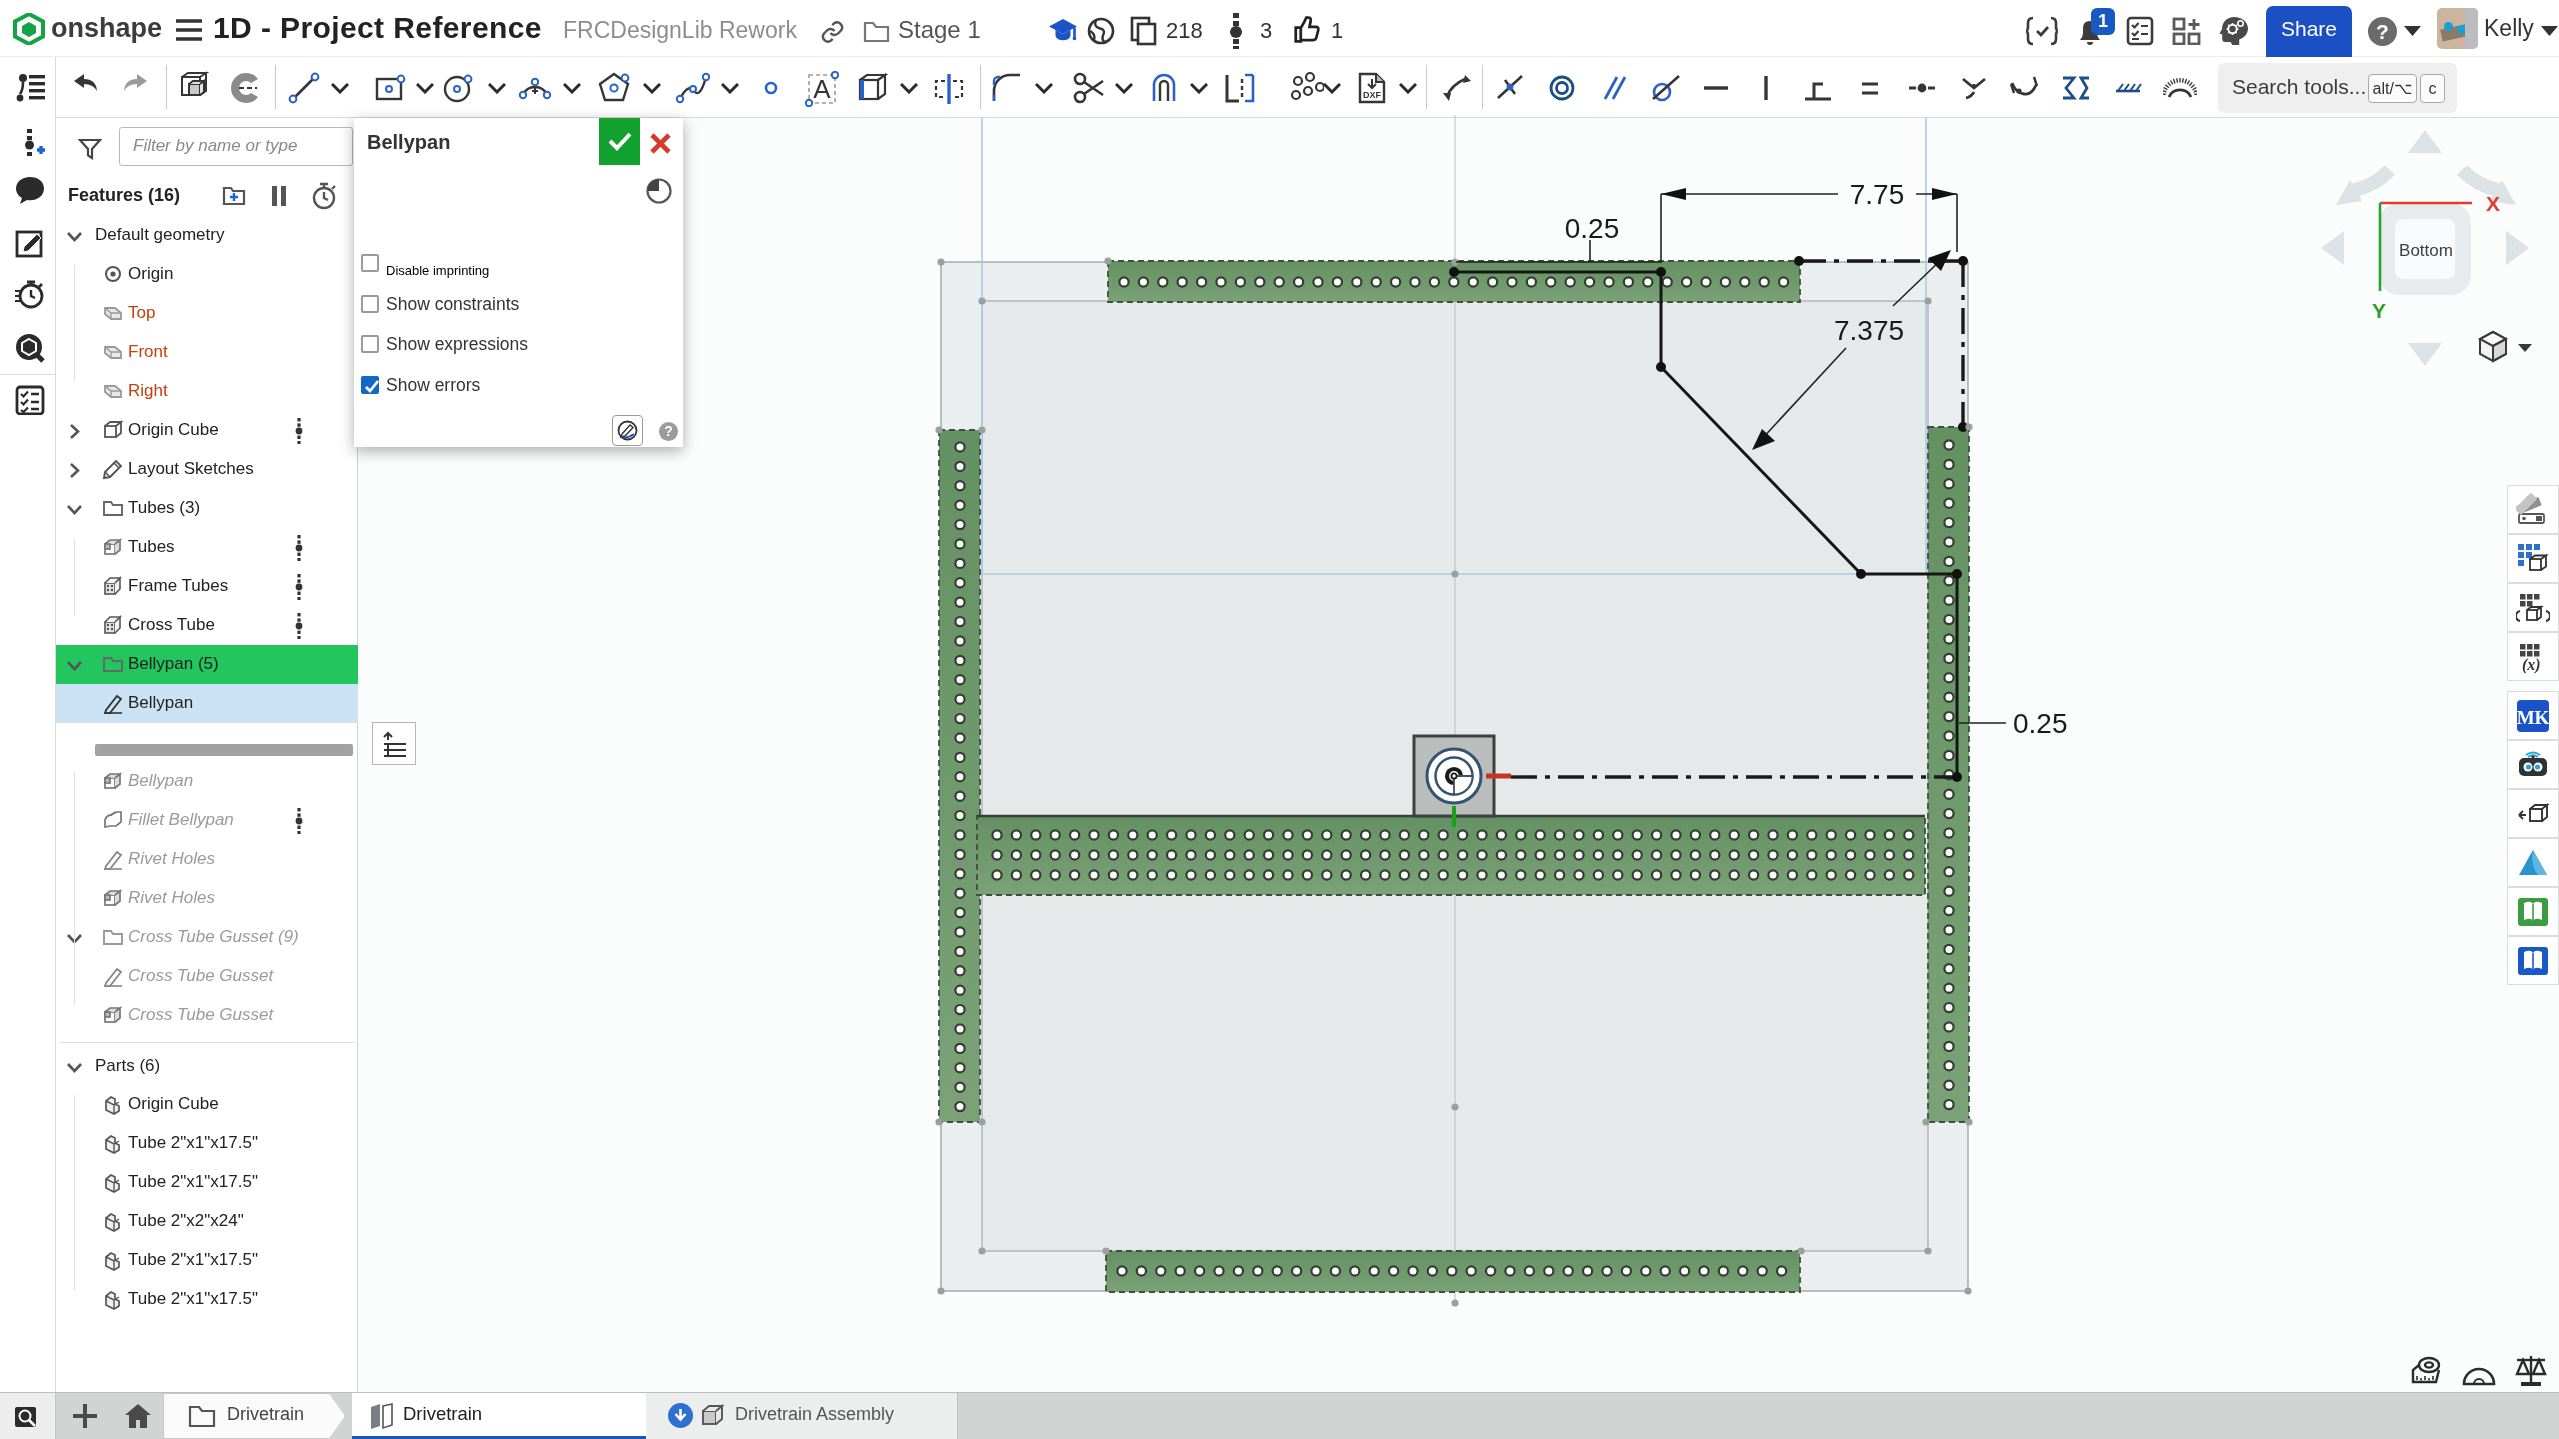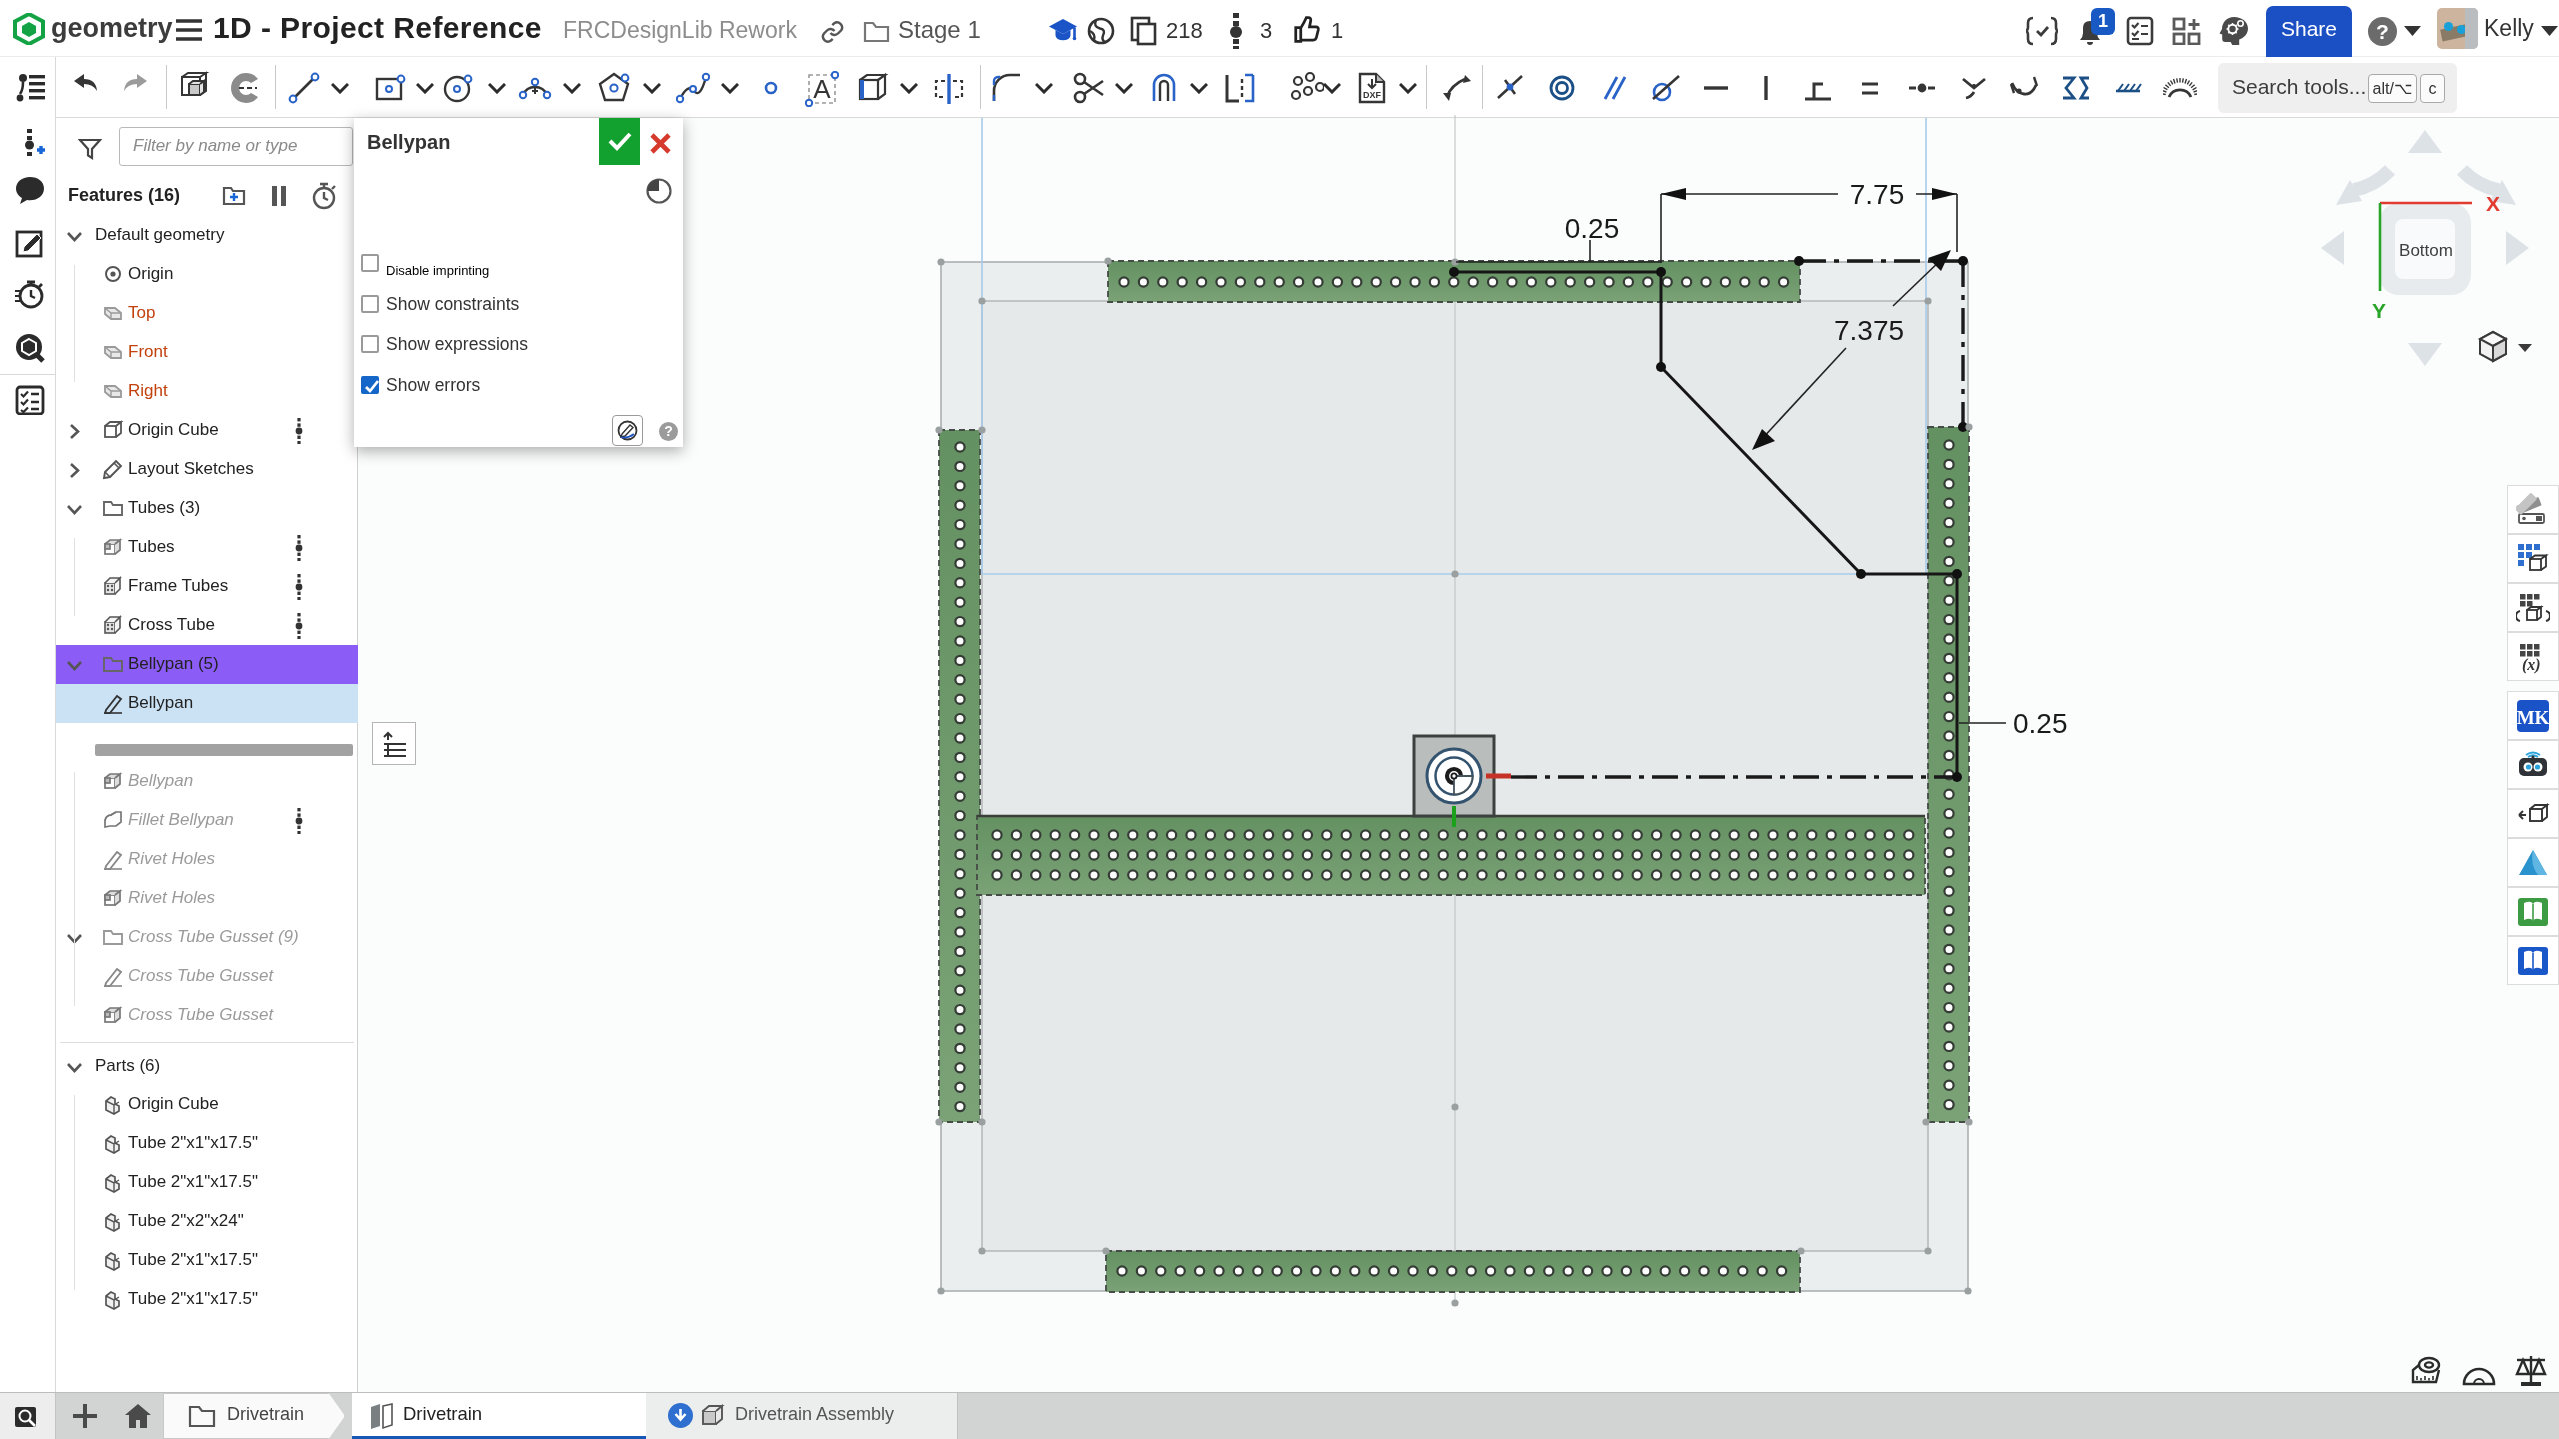--- a/index.html
+++ b/index.html
@@ -18,21 +18,21 @@
 #dialog { position:absolute; left:354px; top:118px; width:329px; height:329px; background:#fff; box-shadow:0 4px 14px rgba(0,0,0,.32); }
 .cb { position:absolute; left:7px; width:18px; height:18px; border:2px solid #9a9a9a; border-radius:2px; background:#fff; }
 .rt-tile { position:absolute; left:2507px; width:52px; height:49px; background:#fff; border:1px solid #dcdcdc; }
 </style></head><body>
 
 <div id="header">
     <svg class="abs" style="left:12px;top:13px" width="34" height="32" viewBox="0 0 34 32">
       <polygon points="17,1 31,8.5 31,23.5 17,31 3,23.5 3,8.5" fill="none" stroke="#13a345" stroke-width="4"></polygon>
       <polygon points="17,9 24,13 24,20 17,24 10,20 10,13" fill="#13a345"></polygon>
     </svg>
-    <div class="abs" style="left:51px;top:13px;font-size:27px;font-weight:bold;color:#3c3c3c">geometry</div>
+    <div class="abs" style="left:51px;top:13px;font-size:27px;font-weight:bold;color:#3c3c3c">onshape</div>
     <svg class="abs" style="left:176px;top:19px" width="26" height="22" viewBox="0 0 26 22">
       <path d="M0,2 h26 M0,11 h26 M0,20 h26" stroke="#333" stroke-width="3.6"></path>
     </svg>
     <div class="abs" style="left:213px;top:11px;font-size:30px;font-weight:bold;color:#222;letter-spacing:0.4px">1D - Project Reference</div>
     <div class="abs" style="left:563px;top:17px;font-size:23px;color:#8d8d8d">FRCDesignLib Rework</div>
     <svg class="abs" style="left:820px;top:20px" width="25" height="24" viewBox="0 0 24 24">
       <path d="M10 13a5 5 0 0 0 7.5.5l3-3a5 5 0 0 0-7-7l-1.7 1.7M14 11a5 5 0 0 0-7.5-.5l-3 3a5 5 0 0 0 7 7l1.7-1.7" fill="none" stroke="#555" stroke-width="2.4"></path>
     </svg>
     <svg class="abs" style="left:863px;top:19px" width="27" height="24" viewBox="0 0 27 24">
       <path d="M2,4 h8 l3,4 h12 v14 h-23 z" fill="none" stroke="#777" stroke-width="2.2"></path>
@@ -539,21 +539,21 @@
       <span class="dots"><svg width="10" height="26" viewBox="0 0 10 26">
           <g fill="#333">
             <rect x="3.4" y="0" width="3.2" height="3.4"></rect>
             <rect x="3.4" y="5.4" width="3.2" height="3.4"></rect>
             <circle cx="5" cy="13" r="3.4"></circle>
             <rect x="3.4" y="17.6" width="3.2" height="3.4"></rect>
             <rect x="3.4" y="23" width="3.2" height="3"></rect>
           </g>
         </svg></span>
     </div>
-    <div class="row" style="top:527px;background:#8b5cf6;">
+    <div class="row" style="top:527px;background:#22c55e;">
       <span class="chev"><svg width="17" height="17" viewBox="0 0 17 17">
           <path d="M2,5 L8.5,12 L15,5" fill="none" stroke="#555" stroke-width="2.6"></path>
         </svg></span>
       <span class="ic"><svg width="22" height="22" viewBox="0 0 22 22">
           <path d="M2,5 h7 l2,3 h9 v10 h-18 z" fill="none" stroke="#666" stroke-width="1.9"></path>
         </svg></span>
       <div class="txt " style="left:72px">Bellypan (5)</div>
     </div>
     <div class="row" style="top:566px;background:#cbe2f5;">
       <span class="ic"><svg width="22" height="22" viewBox="0 0 22 22">

